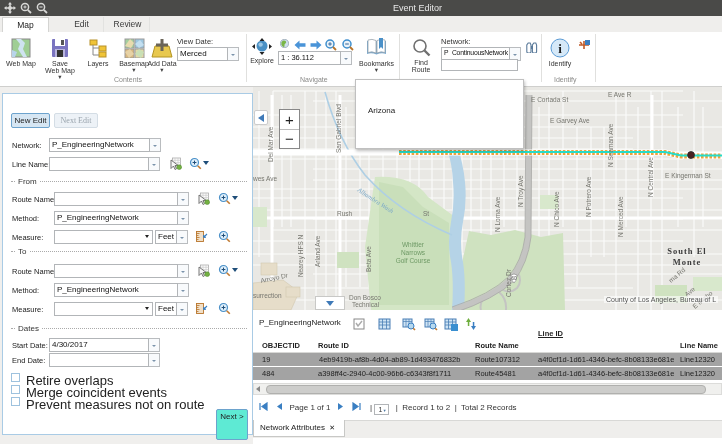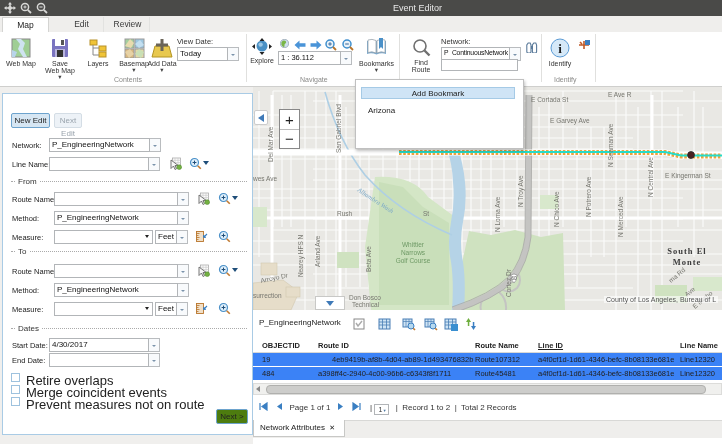--- a/index.html
+++ b/index.html
@@ -28,48 +28,48 @@
 .bigbtn { position:absolute; top:6px; text-align:center; font-size:7px; color:#333; }
 .bigbtn .lbl { margin-top:1px; line-height:7px; }
 .caret { color:#444; font-size:6.5px; line-height:5px; }
 
 
 #panel { left:2px; top:93px; width:251px; height:342px; background:#fff; border:1px solid #a9cbe5; font-size:8px; color:#222; }
 #panel-header { position:absolute; left:0; top:0; width:100%; height:15px; background:#eaf2f9; border-bottom:1px solid #bcd6ea; line-height:15px; padding-left:7px; }
 #panel-x { position:absolute; right:6px; top:1px; color:#444; font-size:9px; }
 .pbtn { position:absolute; height:15px; font-size:8px; text-align:center; line-height:13px; border-radius:2px; }
 #btn-new { left:8px; top:19px; width:39px; background:#d6e6f3; border:1px solid #6da3cd; color:#222; }
-#btn-next { left:51px; top:19px; width:28px; background:#edf2f7; border:1px solid #d4dde5; color:#9aa4ad; }
+#btn-next { left:51px; top:19px; width:44px; background:#edf2f7; border:1px solid #d4dde5; color:#9aa4ad;font-family:Liberation Serif, serif; }
 .flabel { position:absolute; left:9px; font-size:7.5px; color:#222; }
 .field { position:absolute; height:14px; background:#fff; border:1px solid #b2b5b8; }
 .arrowbox { position:absolute; height:14px; width:11px; background:#f8fafc; border:1px solid #b9bcbf; border-left:none; }
 .arrowbox:after { content:""; position:absolute; left:3px; top:6px; border-left:2.2px solid transparent; border-right:2.2px solid transparent; border-top:2.8px solid #7b93ab; }
 .ftext { position:absolute; font-size:8px; color:#111; padding:2px 0 0 3px; white-space:nowrap; overflow:hidden; }
 .sep { position:absolute; left:8px; width:236px; border-top:1px dotted #aaa; }
 .seplbl { position:absolute; font-size:8px; color:#333; background:#fff; padding:0 3px; top:-5px; }
 .cb { position:absolute; width:9px; height:9px; background:#fff; border:1px solid #9ec2de; }
 .cblbl { position:absolute; left:23px; font-size:13px; color:#222; }
-#btn-nextstep { left:213px; top:315px; width:32px; height:15px; background:#4d7c0f; border:1px solid #6da3cd; color:#222; }
+#btn-nextstep { left:213px; top:315px; width:32px; height:31px; background:#5eead4; border:1px solid #6da3cd; color:#222; }
 
 
 #map { left:253px; top:87px; width:469px; height:223px; background:#e9e8e4; overflow:hidden; }
 #zoomctl { left:279px; top:109px; width:21px; height:40px; background:#fff; border:1px solid #888; }
 #zoomctl .zp { position:absolute; left:0; top:0; width:100%; height:20px; border-bottom:1px solid #bbb; text-align:center; font-size:15px; line-height:19px; color:#222; }
 #zoomctl .zm { position:absolute; left:0; top:20px; width:100%; height:19px; text-align:center; font-size:15px; line-height:17px; color:#222; }
 #collapser { left:254px; top:110px; width:14px; height:15px; background:#fff; border:1px solid #ccc; border-radius:2px; }
 #collapser:after { content:""; position:absolute; left:3px; top:3px; border-top:4px solid transparent; border-bottom:4px solid transparent; border-right:6px solid #3f7ab8; }
 #attrib { left:604px; top:296px; font-size:7px; color:#555; background:rgba(255,255,255,.6); padding:0 2px; white-space:nowrap; }
 #tablecollapse { left:315px; top:296px; width:30px; height:14px; background:#fff; border:1px solid #c8c8c6; }
 #tablecollapse:after { content:""; position:absolute; left:10px; top:4px; border-left:4px solid transparent; border-right:4px solid transparent; border-top:5px solid #3f7ab8; }
 
 
 #btm { left:253px; top:310px; width:469px; height:134px; background:#fff; font-size:8px; }
 #btm-title { position:absolute; left:6px; top:8px; font-size:8px; color:#222; }
 .hcell { position:absolute; top:0; font-weight:bold; color:#222; }
-.trow { position:absolute; left:0; width:469px; height:13px; background:#3b82f6; }
+.trow { position:absolute; left:0; width:469px; height:13px; background:#a3a3a3; }
 .tcell { position:absolute; top:2px; color:#222; white-space:nowrap; }
 #hscroll { position:absolute; left:0; top:73px; width:469px; height:12px; background:#f0f0ee; border:1px solid #dcdcda; }
 #hthumb { position:absolute; left:12px; top:1px; width:440px; height:9px; background:#cdcdcb; border:1px solid #b0b0ae; border-radius:4px; }
 #pager { position:absolute; left:6px; top:92px; font-size:8px; color:#333; }
 #btm-tabs { position:absolute; left:0; top:110px; width:469px; height:18px; background:#efeeec; border-top:1px solid #d8d8d6; }
 #btm-tab1 { position:absolute; left:0px; top:110px; width:92px; height:17px; background:#fff; border:1px solid #c8c8c6; border-top:none; font-size:8px; color:#222; line-height:15px; padding-left:6px; }
 </style>
 </head>
 <body>
 <div id="app">
@@ -147,21 +147,21 @@
     <div class="bigbtn" style="left:146px;width:32px;">
       <svg width="22" height="20" viewBox="0 0 22 20">
           <path d="M4 8 L18 8 L21 19 L1 19 Z" fill="#e8c84e" stroke="#b39422"></path>
           <path d="M9.5 1 h3 v4.5 H17 v3 h-4.5 V13 h-3 V8.5 H5 v-3 h4.5 Z" fill="#6b6558"></path>
         </svg>
       <div class="lbl">Add Data</div>
       <div class="caret">▾</div>
     </div>
     <div style="position:absolute;left:177px;top:5px;font-size:7.5px;color:#333;">View Date:</div>
     <div class="field" style="left:177px;top:15px;width:51px;"></div>
-    <div class="ftext" style="left:177px;top:15px;">Today</div>
+    <div class="ftext" style="left:177px;top:15px;">Merced</div>
     <div class="arrowbox" style="left:228px;top:15px;"></div>
     <div class="gdiv" style="left:246px;"></div>
     <div class="grplabel" style="left:114px;">Contents</div>
 
     <div class="bigbtn" style="left:246px;width:32px;">
       <svg width="20" height="17" viewBox="0 0 20 17">
           <circle cx="10" cy="8" r="5.5" fill="#4a90c4"></circle>
           <circle cx="8.6" cy="6.6" r="2.2" fill="#9cc6e4"></circle>
           <path d="M10 0 l2.5 3 h-5 Z M10 17 l-2.5-3 h5 Z M0 8.5 l3-2.5 v5 Z M20 8.5 l-3-2.5 v5 Z" fill="#222"></path>
         </svg>
@@ -432,27 +432,27 @@
     <svg style="position:absolute;left:212px;top:7px;" width="12" height="14" viewBox="0 0 12 14">
         <path d="M3.5 1 L6 5 H1 Z" fill="#6fae3e"></path>
         <rect x="2.8" y="4" width="1.5" height="5" fill="#6fae3e"></rect>
         <path d="M8.5 13 L6 9 H11 Z" fill="#3a7fc2"></path>
         <rect x="7.8" y="5" width="1.5" height="5" fill="#3a7fc2"></rect>
       </svg>
 
     <div class="hcell" style="left:9px;top:31px;">OBJECTID</div>
     <div class="hcell" style="left:65px;top:31px;">Route ID</div>
     <div class="hcell" style="left:222px;top:31px;">Route Name</div>
-    <div class="hcell" style="left:285px;top:31px;text-decoration:underline;">Line ID</div>
+    <div class="hcell" style="left:285px;top:19px;text-decoration:underline;">Line ID</div>
     <div class="hcell" style="left:427px;top:31px;">Line Name</div>
     <div style="position:absolute;left:0;top:42px;width:469px;height:1px;background:#d8d8d6;"></div>
 
     <div class="trow" style="top:43px;">
       <div class="tcell" style="left:9px;">19</div>
-      <div class="tcell" style="left:79px;">4eb9419b-af8b-4d04-ab89-1d493476832b</div>
+      <div class="tcell" style="left:66px;">4eb9419b-af8b-4d04-ab89-1d493476832b</div>
       <div class="tcell" style="left:222px;">Route107312</div>
       <div class="tcell" style="left:285px;">a4f0cf1d-1d61-4346-befc-8b08133e681e</div>
       <div class="tcell" style="left:427px;">Line12320</div>
     </div>
     <div class="trow" style="top:57px;">
       <div class="tcell" style="left:9px;">484</div>
       <div class="tcell" style="left:65px;">a398ff4c-2940-4c00-96b6-c6343f8f1711</div>
       <div class="tcell" style="left:222px;">Route45481</div>
       <div class="tcell" style="left:285px;">a4f0cf1d-1d61-4346-befc-8b08133e681e</div>
       <div class="tcell" style="left:427px;">Line12320</div>
@@ -612,16 +612,15 @@
     <div class="cblbl" style="top:279px;">Retire overlaps</div>
     <div class="cb" style="left:8px;top:291px;"></div>
     <div class="cblbl" style="top:291px;">Merge coincident events</div>
     <div class="cb" style="left:8px;top:303px;"></div>
     <div class="cblbl" style="top:303px;">Prevent measures not on route</div>
 
     <div id="btn-nextstep" class="pbtn">Next &gt;</div>
   </div>
 
   <div id="bookmarks" class="abs" style="left:355px;top:79px;width:169px;height:70px;background:#fff;border:1px solid #c0c0c0;box-shadow:1px 2px 3px rgba(0,0,0,.25);">
-    <div style="position:absolute;left:5px;top:7px;width:154px;height:12px;background:#cfe4f6;border:1px solid #a5cae6;text-align:center;font-size:8px;color:#222;line-height:11px;">Add Bookmark</div>
     <div style="position:absolute;left:12px;top:26px;font-size:8px;color:#222;">Arizona</div>
   </div>
 </div>
 
 </body></html>

